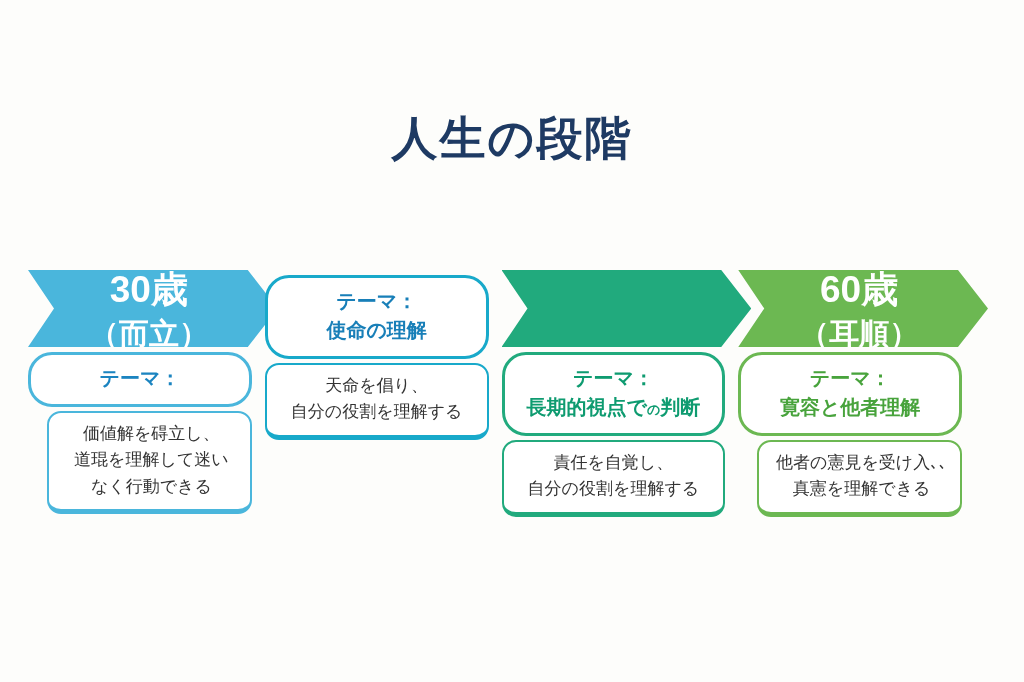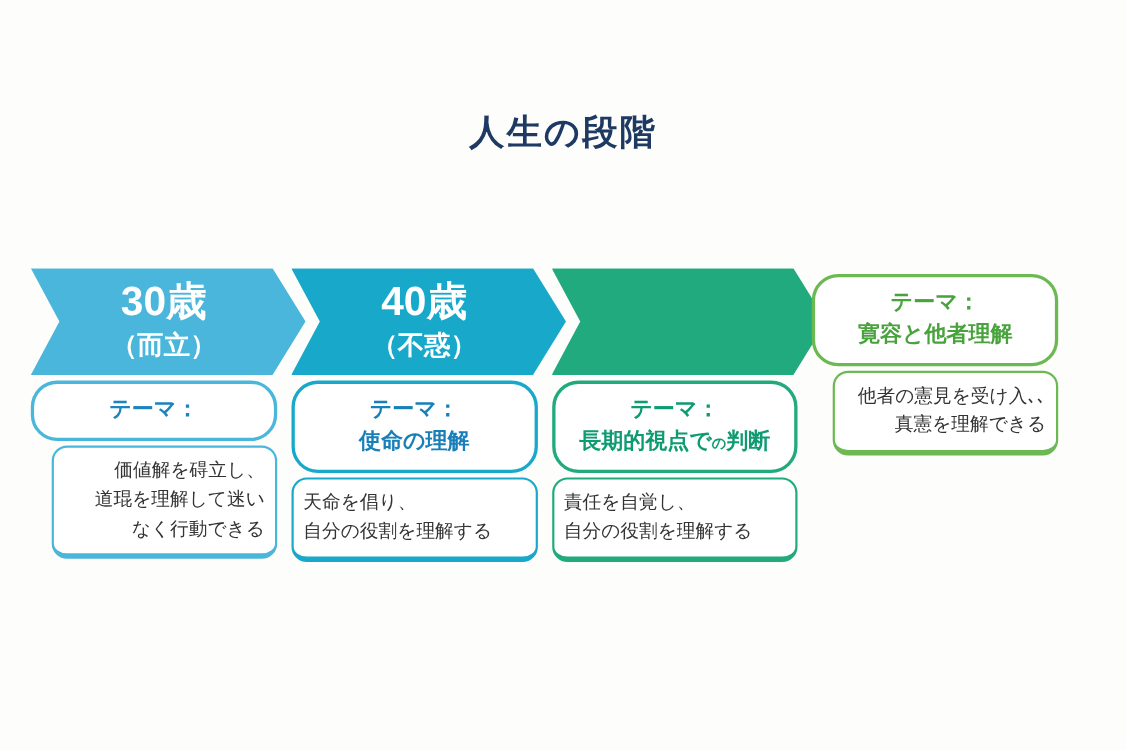--- a/index.html
+++ b/index.html
@@ -12,21 +12,21 @@
     background: #fdfdfb;
   }
   .page {
     width: 1024px;
     height: 682px;
     box-sizing: border-box;
     padding-top: 80px;
   }
   .title {
     text-align: center;
-    font-size: 32px;
+    font-size: 46px;
     font-weight: 800;
     color: #1e3a63;
     letter-spacing: 2px;
     line-height: 1.2;
   }
   .stages {
     display: flex;
     gap: 13px;
     align-items: flex-start;
     margin-top: 104px;
@@ -34,38 +34,38 @@
     padding-right: 62px;
   }
   .stage {
     flex: 1;
     position: relative;
     min-width: 0;
   }
   .chevron {
     box-sizing: border-box;
     width: calc(100% + 26px);
-    height: 97px;
+    height: 77px;
     background: var(--c);
     clip-path: polygon(0 0, calc(100% - 30px) 0, 100% 50%, calc(100% - 30px) 100%, 0 100%, 26px 50%);
     display: flex;
     flex-direction: column;
     align-items: center;
-    justify-content: center;
+    justify-content: space-between;
     color: #ffffff;
     padding-right: 20px;
     padding-left: 12px;
   }
   .age {
     font-size: 37px;
     font-weight: 800;
     line-height: 1.1;
   }
   .paren {
-    font-size: 24px;
+    font-size: 30px;
     font-weight: 700;
     margin-top: 3px;
   }
   .theme-box {
     position: relative;
     z-index: 1;
     margin-top: 5px;
     background: #ffffff;
     border: 3px solid var(--c);
     border-radius: 24px;
@@ -86,24 +86,25 @@
     background: #ffffff;
     border: 2px solid var(--c);
     border-bottom-width: 5px;
     border-radius: 14px;
     padding: 8px 9px 9px;
     font-size: 17px;
     font-weight: 500;
     color: #333333;
     line-height: 1.55;
     white-space: pre-line;
+    text-align: center;
   }
   .stage:nth-child(1) .desc-box,
   .stage:nth-child(4) .desc-box {
-    text-align: right;
+    text-align: center;
     padding-left: 13px;
     margin-left: 19px;
   }
 </style>
 </head>
 <body style="background: rgb(253, 253, 251);">
 
 <div class="page">
 
   <h1 class="title">人生の段階</h1>
@@ -117,44 +118,44 @@
       </div>
       <div class="theme-box">
         <div class="theme-label">テーマ：</div>
       </div>
       <div class="desc-box">価値解を碍立し、
 道琨を理解して迷い
 なく行動できる</div>
     </div>
 
     <div class="stage" style="--c: #18a9ca; --t: #187fb8;">
-      <div class="chevron">
-        <div class="age">40歳</div>
-        <div class="paren">（不惑）</div>
-      </div>
       <div class="theme-box">
         <div class="theme-label">テーマ：</div>
         <div class="theme-text"><span>使命の理解</span><span class="small"></span><span></span></div>
       </div>
       <div class="desc-box">天命を倡り、
 自分の役割を理解する</div>
     </div>
 
     <div class="stage" style="--c: #21aa7d; --t: #0e9b70;">
       <div class="chevron">
       </div>
       <div class="theme-box">
         <div class="theme-label">テーマ：</div>
         <div class="theme-text"><span>長期的視点で</span><span class="small">の</span><span>判断</span></div>
       </div>
       <div class="desc-box">責任を自覚し、
 自分の役割を理解する</div>
     </div>
 
     <div class="stage" style="--c: #6cb852; --t: #48a33c;">
+      <div class="chevron">
+        <div class="age">60歳</div>
+        <div class="paren">（耳順）</div>
+      </div>
       <div class="theme-box">
         <div class="theme-label">テーマ：</div>
         <div class="theme-text"><span>寛容と他者理解</span><span class="small"></span><span></span></div>
       </div>
       <div class="desc-box">他者の憲見を受け入､､
 真憲を理解できる</div>
     </div>
 
   </div>
 </div>

